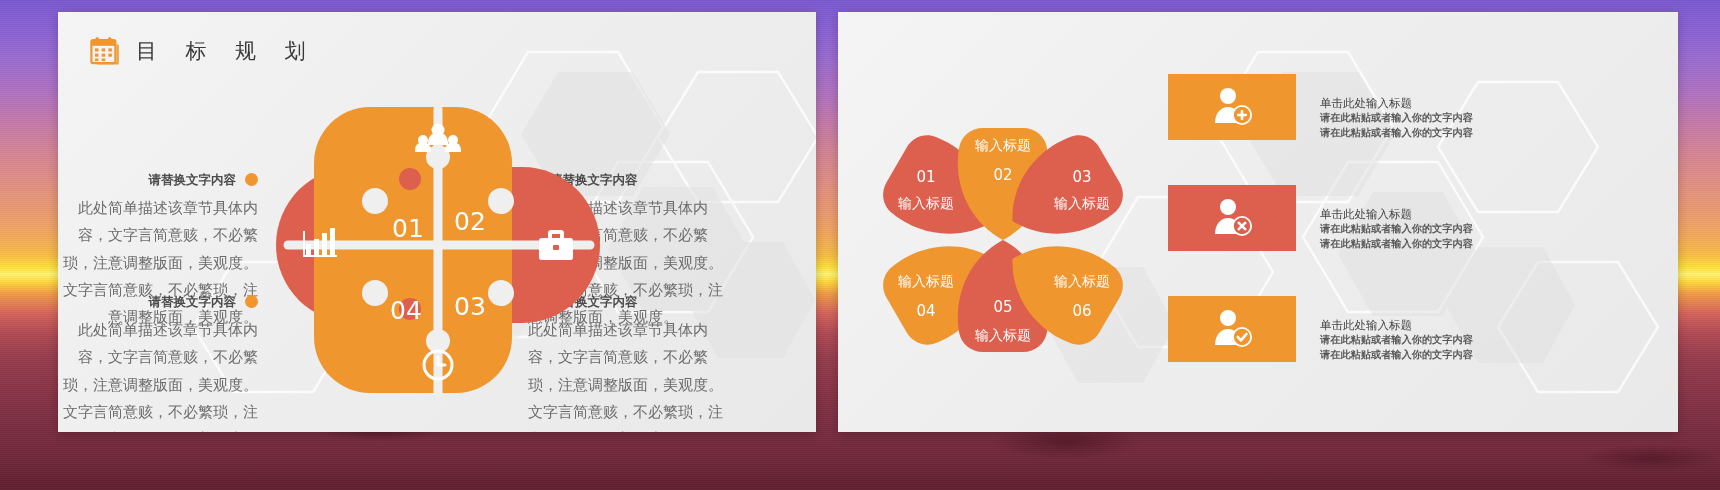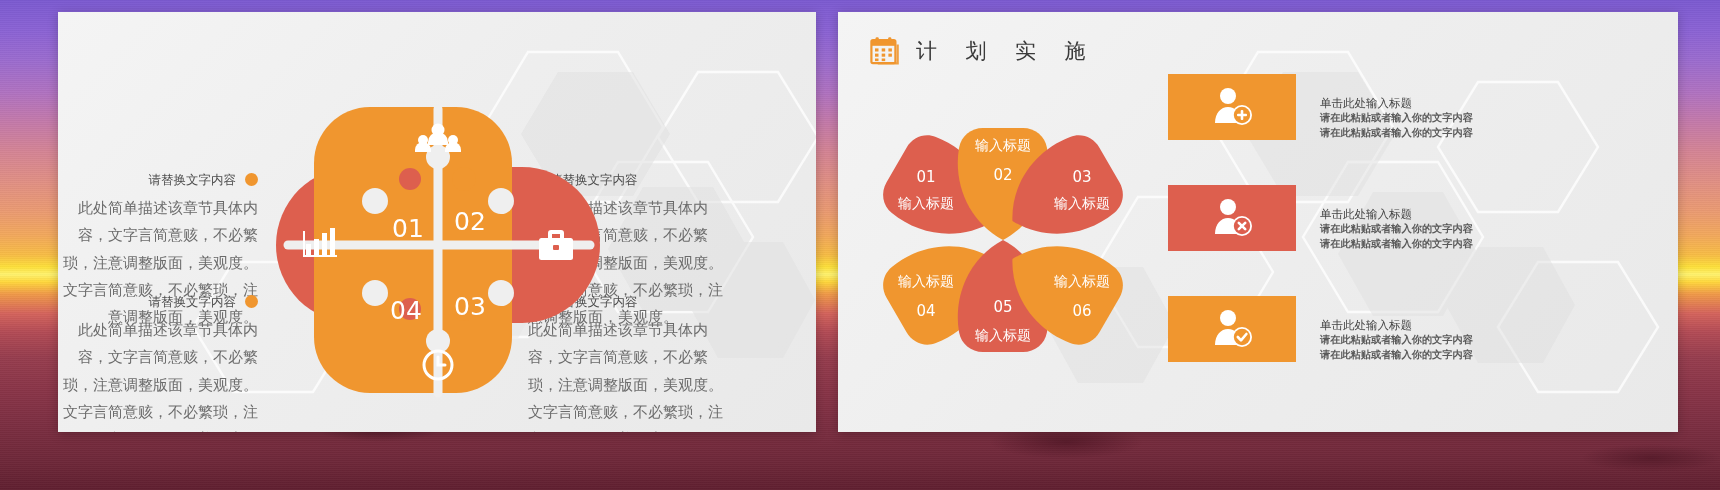--- a/index.html
+++ b/index.html
@@ -60,21 +60,21 @@
   .hexwash{position:absolute;inset:0;pointer-events:none;opacity:.85;}
 
   
   .sld-title{position:absolute;display:flex;align-items:center;}
   .cal-ico{width:30px;height:29px;flex:0 0 auto;margin-right:16px;}
   .sld-title .txt{font-size:21px;color:#3a3a3a;letter-spacing:.52em;
     font-family:"DejaVu Sans",sans-serif;font-weight:400;}
 
   
   .tblock{position:absolute;width:200px;}
-  .tblock .hd{font-size:12.5px;color:#4c4c4c;font-weight:400;margin-bottom:6px;
+  .tblock .hd{font-size:12.5px;color:#4c4c4c;font-weight:700;margin-bottom:6px;
     font-family:"DejaVu Sans",sans-serif;}
   .tblock .bd{font-size:15px;line-height:1.82;color:#6b6b6b;
     font-family:"DejaVu Sans",sans-serif;}
   .tblock.left{text-align:right;}
   .tblock.left .hd{padding-right:22px;}
   .tblock.right{text-align:left;}
   .tblock.right .hd{padding-left:22px;}
   .dot{position:absolute;width:13px;height:13px;border-radius:50%;top:1px;}
   .tblock.left .dot{right:0;background:#f0962f;}
   .tblock.right .dot{left:0;background:#dd5f4e;}
@@ -118,140 +118,20 @@
         <polygon points="640,60 720,60 760,125 720,190 640,190 600,125"></polygon>
         <polygon points="175,250 255,250 295,315 255,380 175,380 135,315"></polygon>
       </g>
       <g fill="#dedede" opacity=".55">
         <polygon points="500,60 575,60 612,122 575,184 500,184 463,122"></polygon>
         <polygon points="585,175 655,175 690,237 655,299 585,299 550,237"></polygon>
         <polygon points="660,230 725,230 757,288 725,346 660,346 628,288"></polygon>
       </g>
       <g fill="#e6e6e6" opacity=".5">
         <polygon points="395,210 460,210 492,268 460,326 395,326 363,268"></polygon>
-      </g>
-    </svg>
-
-
-    <div class="tblock left" style="left:0px;top:160px;">
-      <span class="dot"></span>
-      <div class="hd">请替换文字内容</div>
-      <div class="bd">此处简单描述该章节具体内容，文字言简意赅，不必繁琐，注意调整版面，美观度。文字言简意赅，不必繁琐，注意调整版面，美观度。</div>
-    </div>
-
-    <div class="tblock left" style="left:0px;top:282px;">
-      <span class="dot"></span>
-      <div class="hd">请替换文字内容</div>
-      <div class="bd">此处简单描述该章节具体内容，文字言简意赅，不必繁琐，注意调整版面，美观度。文字言简意赅，不必繁琐，注意调整版面，美观度。</div>
-    </div>
-
-    <div class="tblock right" style="left:470px;top:160px;">
-      <span class="dot"></span>
-      <div class="hd">请替换文字内容</div>
-      <div class="bd">此处简单描述该章节具体内容，文字言简意赅，不必繁琐，注意调整版面，美观度。文字言简意赅，不必繁琐，注意调整版面，美观度。</div>
-    </div>
-
-    <div class="tblock right" style="left:470px;top:282px;">
-      <span class="dot"></span>
-      <div class="hd">请替换文字内容</div>
-      <div class="bd">此处简单描述该章节具体内容，文字言简意赅，不必繁琐，注意调整版面，美观度。文字言简意赅，不必繁琐，注意调整版面，美观度。</div>
-    </div>
-
-    <svg class="puzzle" style="left:200px;top:85px;" width="360" height="310" viewBox="0 0 360 310">
-
-      <g>
-        <path d="M18 148 a78 78 0 0 1 78 -78 h120 v156 h-120 a78 78 0 0 1 -78 -78 z" fill="#dd5f4e"></path>
-      </g>
-
-      <g>
-        <path d="M342 148 a78 78 0 0 0 -78 -78 h-120 v156 h120 a78 78 0 0 0 78 -78 z" fill="#dd5f4e"></path>
-      </g>
-
-      <g>
-        <path d="M112 10 h86 a56 56 0 0 1 56 56 v106 h-198 v-106 a56 56 0 0 1 56 -56 z" fill="#f0962f"></path>
-      </g>
-
-      <g>
-        <path d="M112 296 h86 a56 56 0 0 0 56 -56 v-106 h-198 v106 a56 56 0 0 0 56 56 z" fill="#f0962f"></path>
-      </g>
-
-      <g stroke="#efefef" fill="none" stroke-width="9" stroke-linecap="round">
-        <path d="M180 12 V296"></path>
-        <path d="M30 148 H332"></path>
-      </g>
-      <g fill="#efefef">
-        <circle cx="117" cy="104" r="13"></circle>
-        <circle cx="243" cy="104" r="13"></circle>
-        <circle cx="117" cy="196" r="13"></circle>
-        <circle cx="243" cy="196" r="13"></circle>
-        <circle cx="180" cy="60" r="12"></circle>
-        <circle cx="180" cy="244" r="12"></circle>
-      </g>
-      <g fill="#f0962f">
-        <circle cx="206" cy="82" r="12"></circle>
-        <circle cx="206" cy="212" r="12"></circle>
-      </g>
-      <g fill="#dd5f4e">
-        <circle cx="152" cy="82" r="11"></circle>
-        <circle cx="152" cy="212" r="11"></circle>
-      </g>
-
-      <g fill="#ffffff" font-family="DejaVu Sans, sans-serif" font-size="25" text-anchor="middle">
-        <text x="150" y="140">01</text>
-        <text x="212" y="133">02</text>
-        <text x="212" y="218">03</text>
-        <text x="148" y="222">04</text>
-      </g>
-
-      <g fill="#ffffff" transform="translate(180,42)">
-        <circle cx="0" cy="-9" r="6.5"></circle>
-        <path d="M-10 3 a10 10 0 0 1 20 0 v3 h-20 z"></path>
-        <circle cx="-15" cy="1" r="5"></circle>
-        <path d="M-23 11 a8 8 0 0 1 16 0 v2 h-16 z"></path>
-        <circle cx="15" cy="1" r="5"></circle>
-        <path d="M7 11 a8 8 0 0 1 16 0 v2 h-16 z"></path>
-      </g>
-
-      <g fill="#ffffff" transform="translate(62,148)">
-        <rect x="-14" y="-1" width="5" height="11"></rect>
-        <rect x="-6" y="-6" width="5" height="16"></rect>
-        <rect x="2" y="-12" width="5" height="22"></rect>
-        <rect x="10" y="-17" width="5" height="27"></rect>
-        <rect x="-17" y="-14" width="2" height="26"></rect>
-        <rect x="-17" y="10" width="34" height="2"></rect>
-      </g>
-
-      <g fill="#ffffff" transform="translate(298,148)">
-        <rect x="-17" y="-7" width="34" height="22" rx="2.5"></rect>
-        <path d="M-8 -7 v-5 a3 3 0 0 1 3 -3 h10 a3 3 0 0 1 3 3 v5 h-4 v-4 h-8 v4 z"></path>
-        <rect x="-3" y="0" width="6" height="5" rx="1" fill="#dd5f4e"></rect>
-      </g>
-
-      <g transform="translate(180,268)">
-        <circle cx="0" cy="0" r="14" fill="none" stroke="#ffffff" stroke-width="3"></circle>
-        <path d="M0 -8 V0 H7" fill="none" stroke="#ffffff" stroke-width="3" stroke-linecap="round"></path>
-      </g>
-    </svg>
-  </div>
-
-  <div class="slide" id="slide2">
-
-    <svg class="hexwash" viewBox="0 0 840 420" preserveAspectRatio="none">
-      <g stroke="#ffffff" stroke-width="2.4" fill="none" opacity=".9">
-        <polygon points="420,40 510,40 555,115 510,190 420,190 375,115"></polygon>
-        <polygon points="510,150 600,150 645,225 600,300 510,300 465,225"></polygon>
-        <polygon points="300,185 390,185 435,260 390,335 300,335 255,260"></polygon>
-        <polygon points="640,70 720,70 760,135 720,200 640,200 600,135"></polygon>
-        <polygon points="700,250 780,250 820,315 780,380 700,380 660,315"></polygon>
-      </g>
-      <g fill="#dedede" opacity=".5">
-        <polygon points="445,60 520,60 557,122 520,184 445,184 408,122"></polygon>
-        <polygon points="535,180 605,180 640,242 605,304 535,304 500,242"></polygon>
-        <polygon points="640,235 705,235 737,293 705,351 640,351 608,293"></polygon>
-        <polygon points="240,255 305,255 337,313 305,371 240,371 208,313"></polygon>
       </g>
     </svg>
 
     <div class="sld-title" style="left:32px;top:24px;">
       <svg class="cal-ico" viewBox="0 0 30 29">
         <rect x="1.4" y="4.2" width="24" height="23" rx="1.6" fill="none" stroke="#f0962f" stroke-width="2.2"></rect>
         <rect x="1.4" y="4.2" width="24" height="5.6" fill="#f0962f"></rect>
         <rect x="5.6" y="1.2" width="3.1" height="5" rx="1.1" fill="#f0962f"></rect>
         <rect x="18.2" y="1.2" width="3.1" height="5" rx="1.1" fill="#f0962f"></rect>
         <g fill="#f0962f">
@@ -259,22 +139,142 @@
             <rect x="11.7" y="12.4" width="3.5" height="3.1"></rect>
           <rect x="18.4" y="12.4" width="3.5" height="3.1"></rect>
           <rect x="5" y="17.6" width="3.5" height="3.1"></rect>
             <rect x="11.7" y="17.6" width="3.5" height="3.1"></rect>
           <rect x="18.4" y="17.6" width="3.5" height="3.1"></rect>
           <rect x="5" y="22.5" width="3.5" height="2.6"></rect>
             <rect x="11.7" y="22.5" width="3.5" height="2.6"></rect>
         </g>
         <path d="M26.6 8.4 h2.2 v20.1 h-21 v-2.2 h18.8 z" fill="#f0962f" opacity=".9"></path>
       </svg>
-      <span class="txt">计 划 实 施</span>
-    </div>
+      <span class="txt">目 标 规 划</span>
+    </div>
+
+    <div class="tblock left" style="left:0px;top:160px;">
+      <span class="dot"></span>
+      <div class="hd">请替换文字内容</div>
+      <div class="bd">此处简单描述该章节具体内容，文字言简意赅，不必繁琐，注意调整版面，美观度。文字言简意赅，不必繁琐，注意调整版面，美观度。</div>
+    </div>
+
+    <div class="tblock left" style="left:0px;top:282px;">
+      <span class="dot"></span>
+      <div class="hd">请替换文字内容</div>
+      <div class="bd">此处简单描述该章节具体内容，文字言简意赅，不必繁琐，注意调整版面，美观度。文字言简意赅，不必繁琐，注意调整版面，美观度。</div>
+    </div>
+
+    <div class="tblock right" style="left:470px;top:160px;">
+      <span class="dot"></span>
+      <div class="hd">请替换文字内容</div>
+      <div class="bd">此处简单描述该章节具体内容，文字言简意赅，不必繁琐，注意调整版面，美观度。文字言简意赅，不必繁琐，注意调整版面，美观度。</div>
+    </div>
+
+    <div class="tblock right" style="left:470px;top:282px;">
+      <span class="dot"></span>
+      <div class="hd">请替换文字内容</div>
+      <div class="bd">此处简单描述该章节具体内容，文字言简意赅，不必繁琐，注意调整版面，美观度。文字言简意赅，不必繁琐，注意调整版面，美观度。</div>
+    </div>
+
+    <svg class="puzzle" style="left:200px;top:85px;" width="360" height="310" viewBox="0 0 360 310">
+
+      <g>
+        <path d="M18 148 a78 78 0 0 1 78 -78 h120 v156 h-120 a78 78 0 0 1 -78 -78 z" fill="#dd5f4e"></path>
+      </g>
+
+      <g>
+        <path d="M342 148 a78 78 0 0 0 -78 -78 h-120 v156 h120 a78 78 0 0 0 78 -78 z" fill="#dd5f4e"></path>
+      </g>
+
+      <g>
+        <path d="M112 10 h86 a56 56 0 0 1 56 56 v106 h-198 v-106 a56 56 0 0 1 56 -56 z" fill="#f0962f"></path>
+      </g>
+
+      <g>
+        <path d="M112 296 h86 a56 56 0 0 0 56 -56 v-106 h-198 v106 a56 56 0 0 0 56 56 z" fill="#f0962f"></path>
+      </g>
+
+      <g stroke="#efefef" fill="none" stroke-width="9" stroke-linecap="round">
+        <path d="M180 12 V296"></path>
+        <path d="M30 148 H332"></path>
+      </g>
+      <g fill="#efefef">
+        <circle cx="117" cy="104" r="13"></circle>
+        <circle cx="243" cy="104" r="13"></circle>
+        <circle cx="117" cy="196" r="13"></circle>
+        <circle cx="243" cy="196" r="13"></circle>
+        <circle cx="180" cy="60" r="12"></circle>
+        <circle cx="180" cy="244" r="12"></circle>
+      </g>
+      <g fill="#f0962f">
+        <circle cx="206" cy="82" r="12"></circle>
+        <circle cx="206" cy="212" r="12"></circle>
+      </g>
+      <g fill="#dd5f4e">
+        <circle cx="152" cy="82" r="11"></circle>
+        <circle cx="152" cy="212" r="11"></circle>
+      </g>
+
+      <g fill="#ffffff" font-family="DejaVu Sans, sans-serif" font-size="25" text-anchor="middle">
+        <text x="150" y="140">01</text>
+        <text x="212" y="133">02</text>
+        <text x="212" y="218">03</text>
+        <text x="148" y="222">04</text>
+      </g>
+
+      <g fill="#ffffff" transform="translate(180,42)">
+        <circle cx="0" cy="-9" r="6.5"></circle>
+        <path d="M-10 3 a10 10 0 0 1 20 0 v3 h-20 z"></path>
+        <circle cx="-15" cy="1" r="5"></circle>
+        <path d="M-23 11 a8 8 0 0 1 16 0 v2 h-16 z"></path>
+        <circle cx="15" cy="1" r="5"></circle>
+        <path d="M7 11 a8 8 0 0 1 16 0 v2 h-16 z"></path>
+      </g>
+
+      <g fill="#ffffff" transform="translate(62,148)">
+        <rect x="-14" y="-1" width="5" height="11"></rect>
+        <rect x="-6" y="-6" width="5" height="16"></rect>
+        <rect x="2" y="-12" width="5" height="22"></rect>
+        <rect x="10" y="-17" width="5" height="27"></rect>
+        <rect x="-17" y="-14" width="2" height="26"></rect>
+        <rect x="-17" y="10" width="34" height="2"></rect>
+      </g>
+
+      <g fill="#ffffff" transform="translate(298,148)">
+        <rect x="-17" y="-7" width="34" height="22" rx="2.5"></rect>
+        <path d="M-8 -7 v-5 a3 3 0 0 1 3 -3 h10 a3 3 0 0 1 3 3 v5 h-4 v-4 h-8 v4 z"></path>
+        <rect x="-3" y="0" width="6" height="5" rx="1" fill="#dd5f4e"></rect>
+      </g>
+
+      <g transform="translate(180,268)">
+        <circle cx="0" cy="0" r="14" fill="none" stroke="#ffffff" stroke-width="3"></circle>
+        <path d="M0 -8 V0 H7" fill="none" stroke="#ffffff" stroke-width="3" stroke-linecap="round"></path>
+      </g>
+    </svg>
+  </div>
+
+  <div class="slide" id="slide2">
+
+    <svg class="hexwash" viewBox="0 0 840 420" preserveAspectRatio="none">
+      <g stroke="#ffffff" stroke-width="2.4" fill="none" opacity=".9">
+        <polygon points="420,40 510,40 555,115 510,190 420,190 375,115"></polygon>
+        <polygon points="510,150 600,150 645,225 600,300 510,300 465,225"></polygon>
+        <polygon points="300,185 390,185 435,260 390,335 300,335 255,260"></polygon>
+        <polygon points="640,70 720,70 760,135 720,200 640,200 600,135"></polygon>
+        <polygon points="700,250 780,250 820,315 780,380 700,380 660,315"></polygon>
+      </g>
+      <g fill="#dedede" opacity=".5">
+        <polygon points="445,60 520,60 557,122 520,184 445,184 408,122"></polygon>
+        <polygon points="535,180 605,180 640,242 605,304 535,304 500,242"></polygon>
+        <polygon points="640,235 705,235 737,293 705,351 640,351 608,293"></polygon>
+        <polygon points="240,255 305,255 337,313 305,371 240,371 208,313"></polygon>
+      </g>
+    </svg>
+
 
     <svg class="petals" style="left:10px;top:78px;" width="310" height="300" viewBox="0 0 310 300">
       <defs>
 
         <g id="petalShape">
           <path d="M0 78 C -34 60 -50 22 -44 -14 C -42 -26 -32 -34 -20 -34
                    L 20 -34 C 32 -34 42 -26 44 -14 C 50 22 34 60 0 78 Z"></path>
         </g>
       </defs>
 

